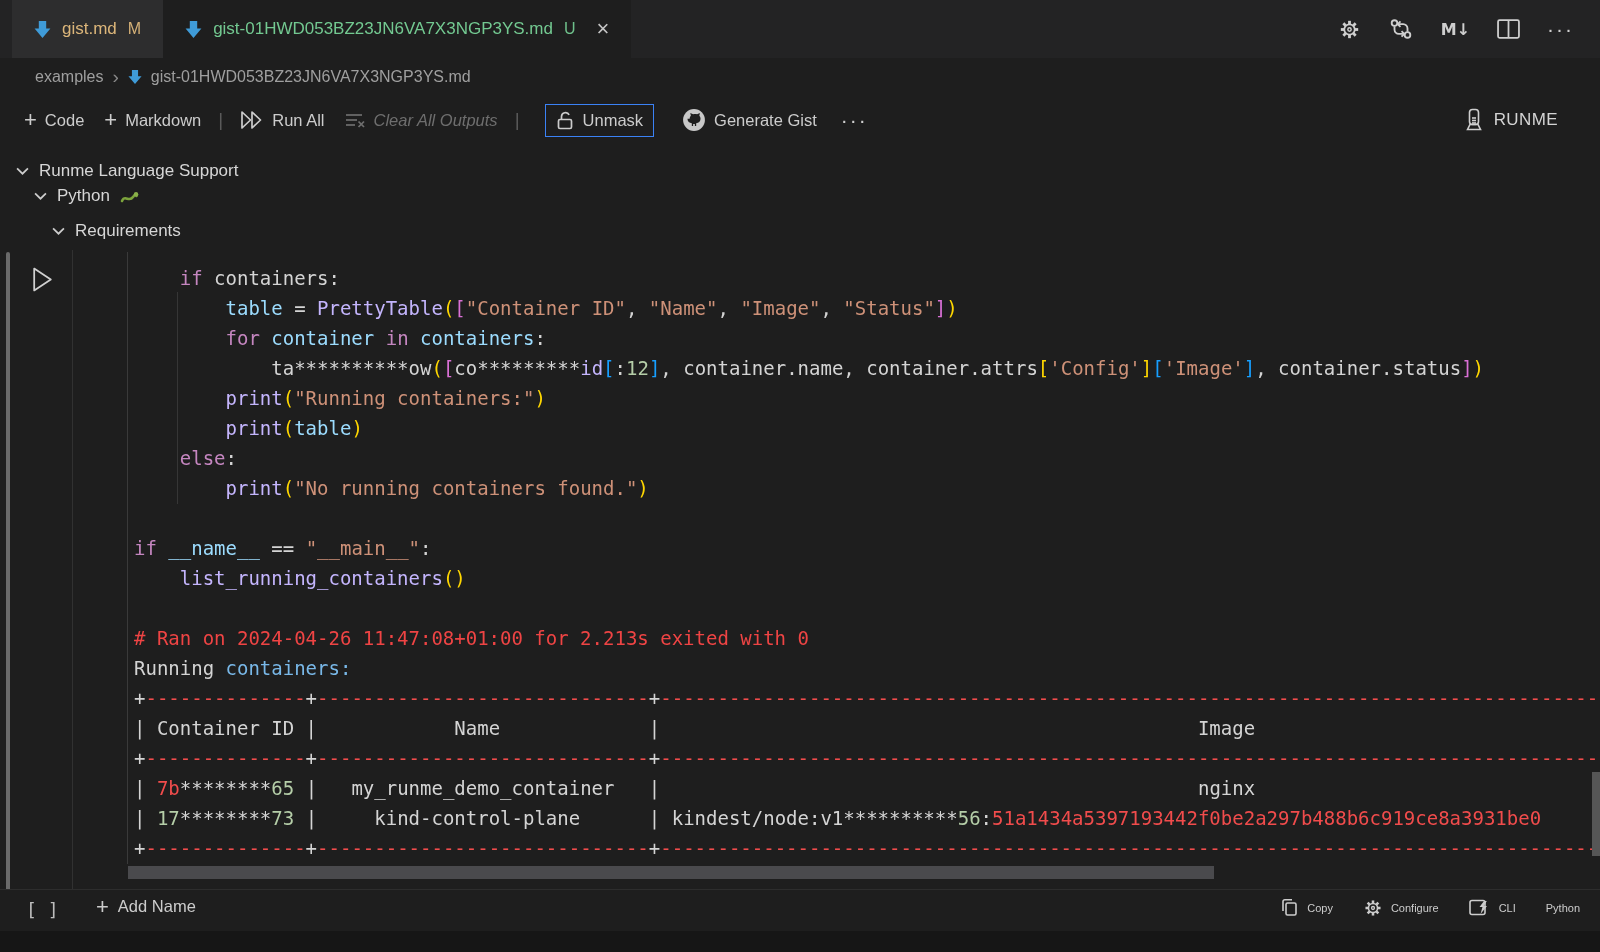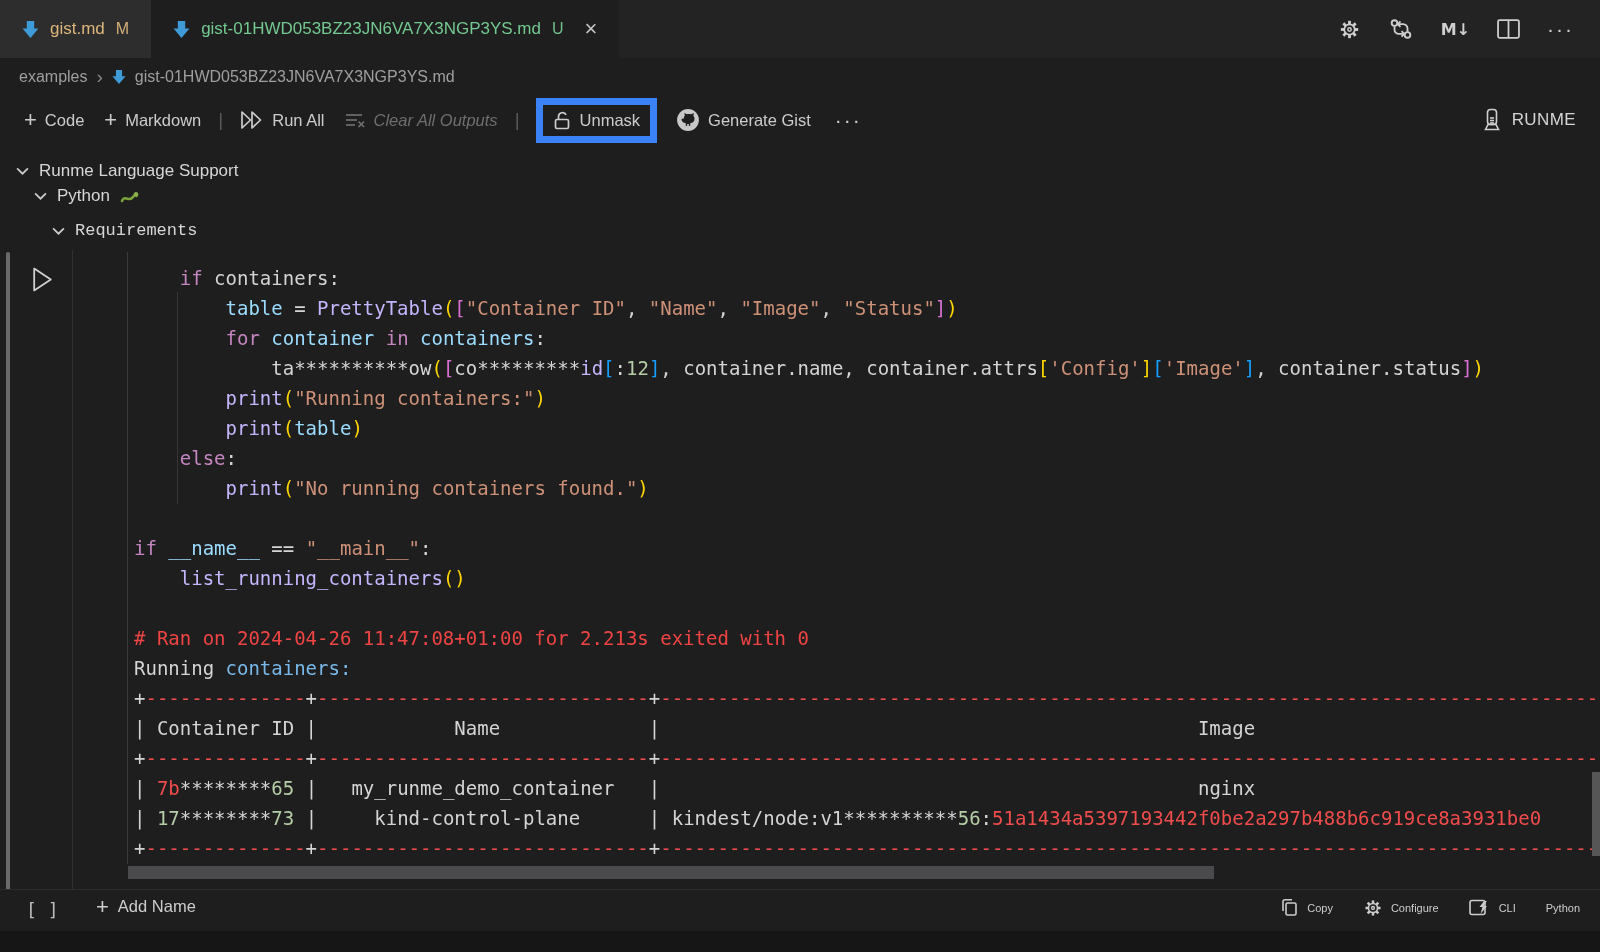--- a/index.html
+++ b/index.html
@@ -1,55 +1,55 @@
 <!DOCTYPE html>
 <html><head>
 <meta charset="utf-8">
 <style>
   * { margin:0; padding:0; box-sizing:border-box; }
   html,body { width:1600px; height:952px; overflow:hidden; background:#1e1e1e;
               font-family:"Liberation Sans", sans-serif; color:#cccccc; }
 
   
   #tabbar { position:absolute; top:0; left:0; width:1600px; height:58px;
-            background:#232324; display:flex; align-items:stretch; }
+            background:#232324; display:flex; align-items:stretch;padding-left:12px; }
   .tab { display:flex; align-items:center; gap:11px; padding:0 22px; font-size:17px; cursor:pointer; }
   .tab-inactive { background:#2d2d2e; color:#dcb67a; }
   .tab-active   { background:#1e1e1e; color:#73c991; }
   .tab .badge { font-size:16px; opacity:.95; }
   .tab-close { font-size:22px; color:#c5c5c5; margin-left:10px; line-height:1; }
   #editor-actions { margin-left:auto; display:flex; align-items:center; gap:27px; padding-right:26px; color:#cfcfcf; }
   .md-preview-txt { font-size:16px; font-weight:bold; letter-spacing:0px;
                     font-family:"DejaVu Sans", sans-serif; }
   .dots { font-size:21px; letter-spacing:2px; color:#cfcfcf; line-height:0.6; }
 
   
   #breadcrumb { position:absolute; top:58px; left:0; width:1600px; height:37px;
-                display:flex; align-items:center; gap:9px; padding-left:19px;
+                display:flex; align-items:center; gap:9px; padding-left:35px;
                 font-size:16px; color:#9f9f9f; background:#1e1e1e; }
   .crumb-sep { font-size:19px; color:#8a8a8a; }
 
   
   #toolbar { position:absolute; top:95px; left:0; width:1600px; height:50px;
              display:flex; align-items:center; padding-left:14px; background:#1e1e1e;
              font-size:16.5px; color:#cccccc; }
   .tb-btn { display:flex; align-items:center; gap:8px; padding:5px 10px; cursor:pointer; white-space:nowrap; }
   .tb-plus { font-size:22px; font-weight:300; line-height:0.8; }
   .tb-sep { color:#5a5a5a; font-size:19px; margin:0 7px; }
   .tb-disabled { color:#6e6e6e;font-style:italic; }
-  #unmask-box { border:7px solid #3b82f6; margin:0 9px; display:flex; align-items:center; }
-  #runme-brand { margin-left:auto; display:flex; align-items:center; gap:9px; padding-right:24px;
+  #unmask-box { border:1px solid #3b82f6; margin:0 18px; display:flex; align-items:center; }
+  #runme-brand { margin-left:auto; display:flex; align-items:center; gap:9px; padding-right:42px;
                  font-size:17px; color:#d4d4d4; letter-spacing:.4px; }
 
   
   #outline { position:absolute; top:145px; left:0; width:1600px; height:105px; background:#1e1e1e; }
   .ol-row { position:absolute; display:flex; align-items:center; gap:10px; font-size:17px; color:#d6d6d6; cursor:pointer; }
   #ol-1 { top:16px;  left:16px; }
   #ol-2 { top:41px; left:34px; }
-  #ol-3 { top:76px; left:52px;font-family:Liberation Mono, monospace; }
+  #ol-3 { top:76px; left:52px; }
 
   
   #focus-bar   { position:absolute; left:6px;  top:252px; width:4px; height:641px; background:#6a6a6a; border-radius:2px; }
   #cell-vline  { position:absolute; left:72px; top:250px; width:1px; height:682px; background:#313131; }
   #editor-lborder { position:absolute; left:127px; top:252px; width:1px; height:612px; background:#3a3a3a; }
   #indent-guide   { position:absolute; left:177px; top:292px; width:1px; height:212px; background:#363636; }
   #run-cell { position:absolute; left:31px; top:266px; cursor:pointer; }
 
   #code-pre { position:absolute; left:134px; top:263px; width:1466px; height:600px;
               font-family:"DejaVu Sans Mono", monospace; font-size:19px; line-height:30px;

